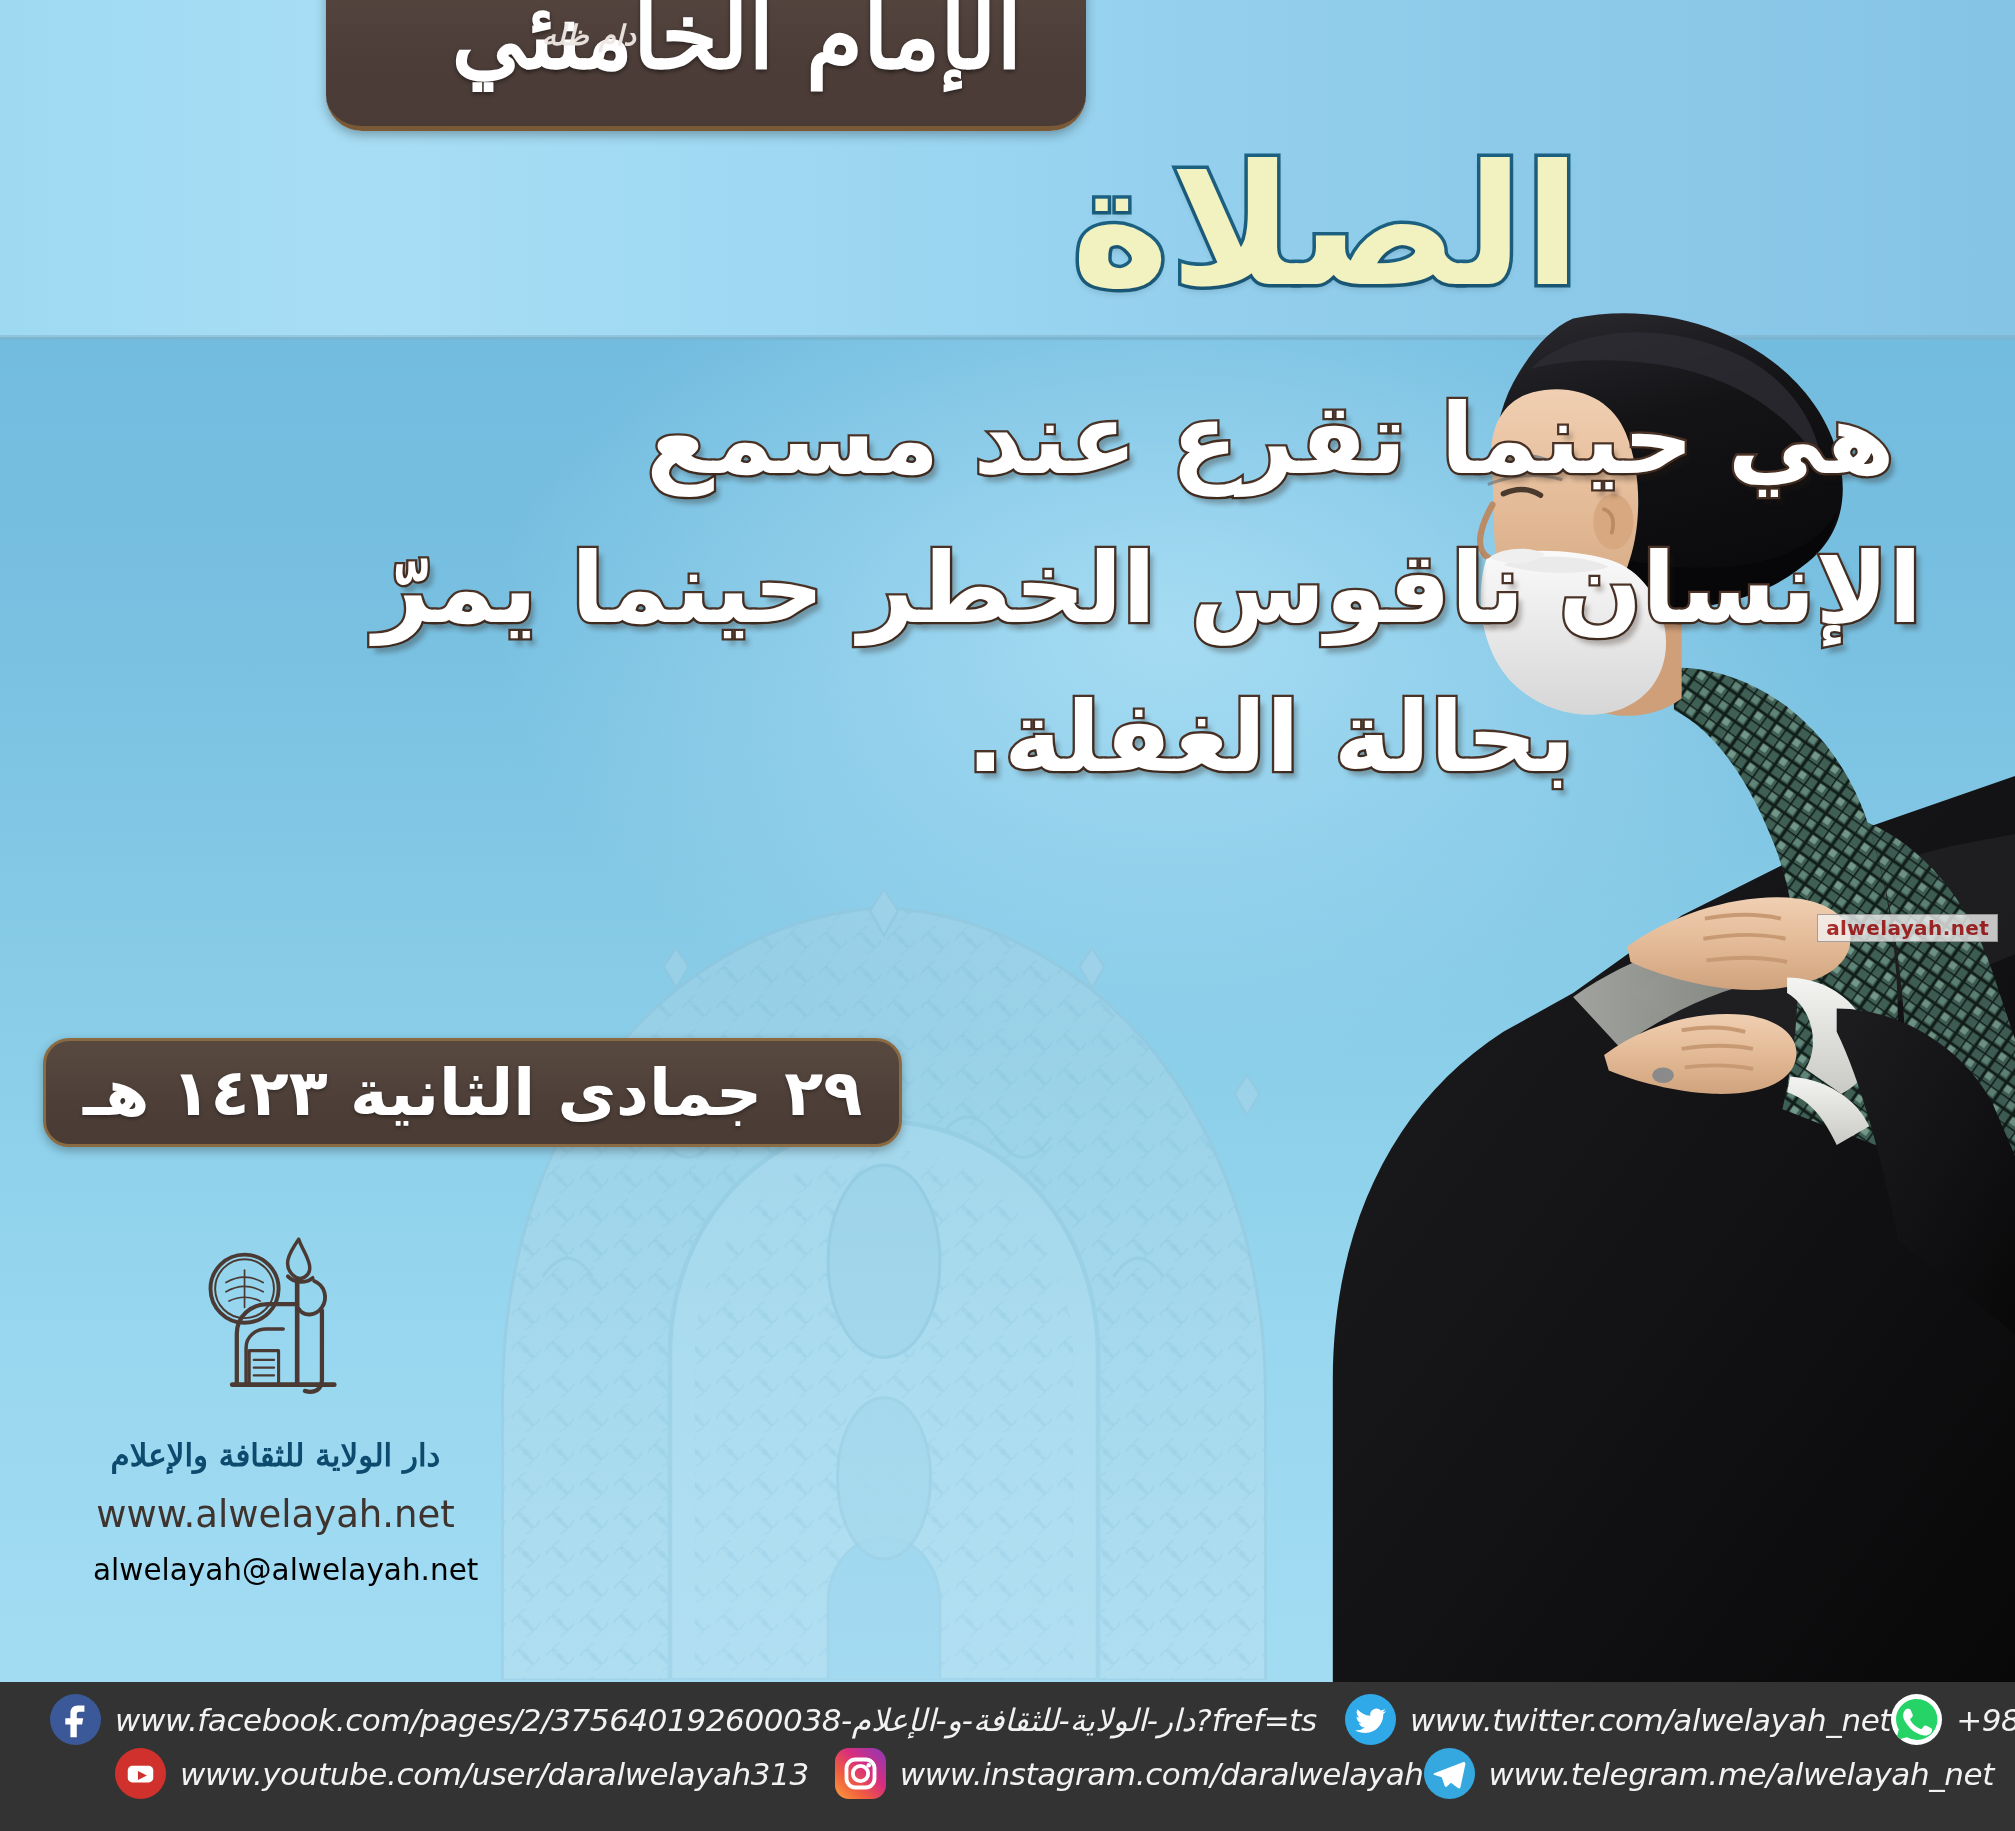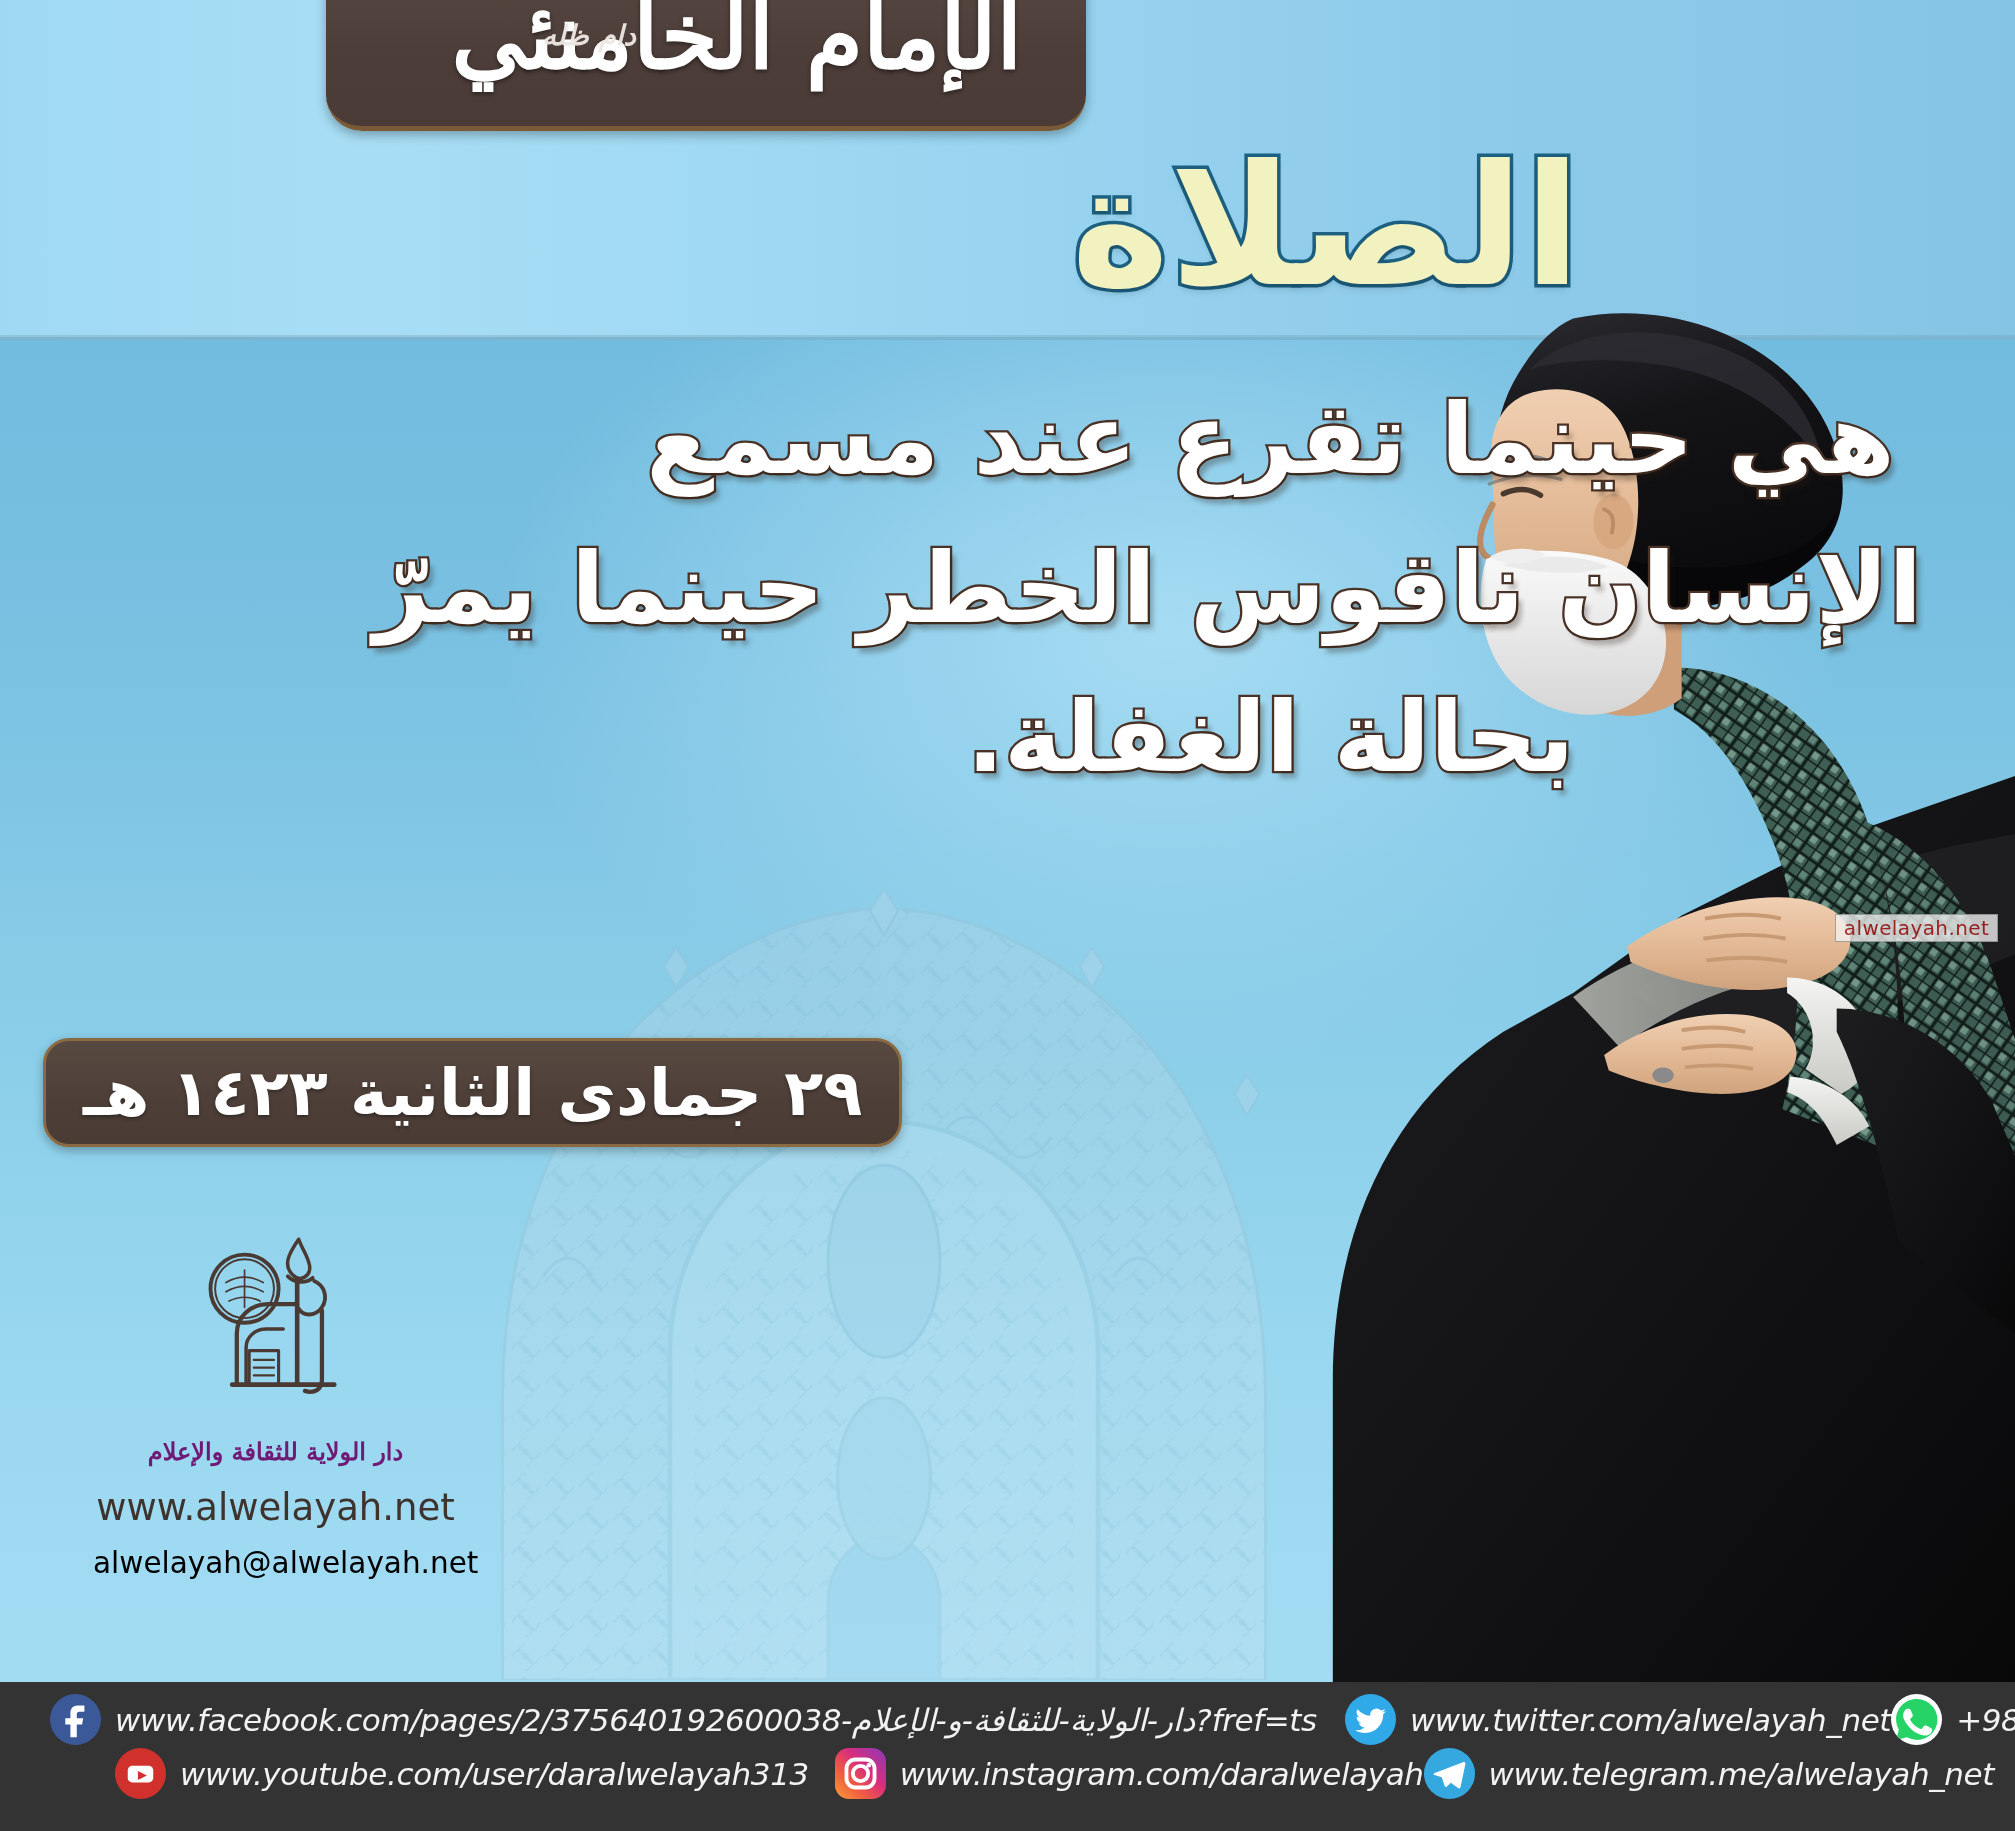--- a/index.html
+++ b/index.html
@@ -126,23 +126,23 @@
   
   .brand{
     position:absolute;left:93px;top:1233px;
     width:365px;
     text-align:center;
     direction:rtl;
   }
   .brand-logo{width:155px;height:178px;margin:0 auto;display:block;}
   .brand-name{
     margin-top:26px;
-    color:#701a75;
+    color:#0c4a6e;
     font-family:"DejaVu Serif","Liberation Serif",serif;
-    font-weight:700;font-size:24px;
+    font-weight:700;font-size:31px;
     white-space:nowrap;
   }
   .brand-site{
     margin-top:20px;
     color:#3f332e;
     direction:ltr;
     font-family:"DejaVu Sans","Liberation Sans",sans-serif;
     font-size:37px;font-weight:400;
   }
   .brand-mail{
@@ -197,21 +197,21 @@
   .ic-tg{background:#35a8e0;}
 
   
   .wm{
     position:absolute;
     background:rgba(242,242,242,.85);
     border:1.6px solid #9c9c9c;
     padding:3.1px 7.8px;
     color:#a32020;
     font-family:"DejaVu Sans","Liberation Sans",sans-serif;
-    font-weight:400;font-size:20px;
+    font-weight:700;font-size:20px;
     letter-spacing:0.4px;
     line-height:1;
   }
   .wm-right{right:17px;top:914px;transform:rotate(0deg);opacity:.92;}
   .wm-bottom{right:17px;bottom:15.5px;opacity:.95;}
 </style>
 </head>
 <body>
 
 <div class="poster">

